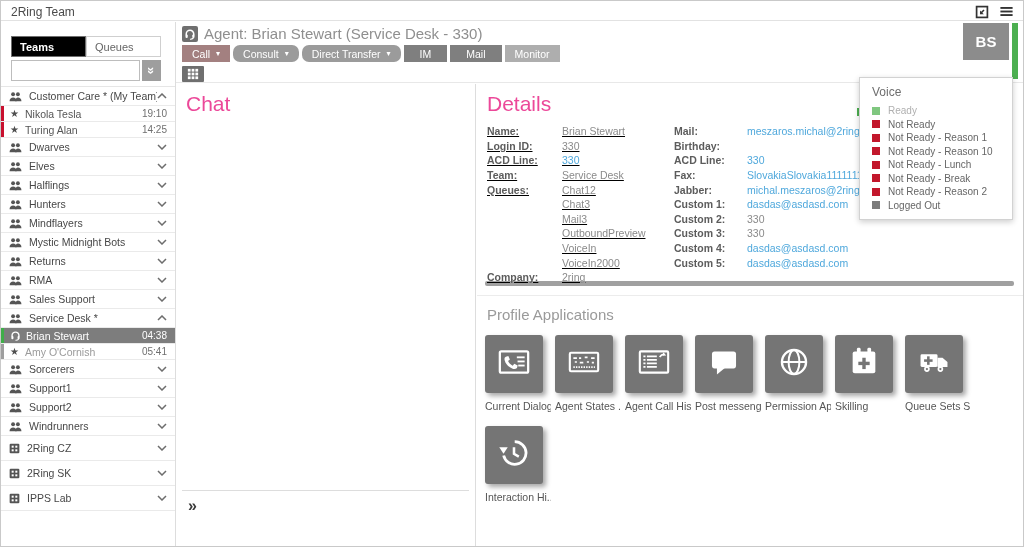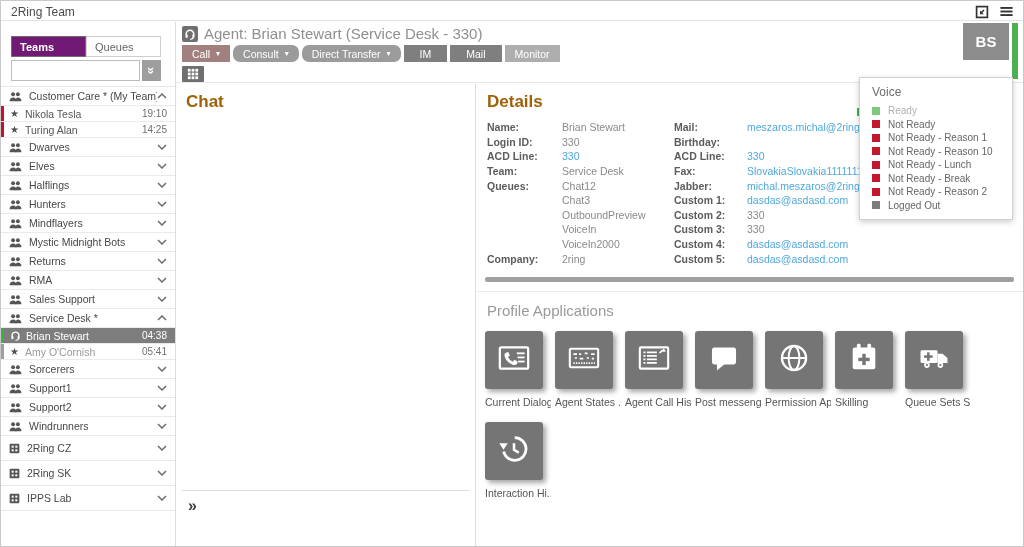--- a/index.html
+++ b/index.html
@@ -10,21 +10,21 @@
   
   .topbar { position:absolute; left:0; top:0; right:0; height:20px; border-bottom:1px solid #e2e2e2; background:#fff; }
   .topbar-title { position:absolute; left:10px; top:4px; font-size:12px; color:#4a4a4a; }
   .topbar-icons { position:absolute; right:8px; top:2px; display:flex; gap:8px; align-items:center; }
   .win-icon { width:17px; height:17px; display:flex; align-items:center; justify-content:center; cursor:pointer; }
 
   
   .sidebar { position:absolute; left:0; top:21px; width:175px; bottom:0; background:#fff; border-right:1px solid #ddd; }
   .tabs { position:absolute; left:10px; top:14px; right:14px; height:21px; display:flex; }
   .tab { flex:1; font-size:11px; display:flex; align-items:center; justify-content:flex-start; padding-left:8px; border:1px solid #cfcfcf; color:#666; background:#fff; cursor:pointer; }
-  .tab.active { background:#701a75; color:#fff; border-color:#6e6e6e; font-weight:700; }
+  .tab.active { background:#000000; color:#fff; border-color:#6e6e6e; font-weight:700; }
   .searchbar { position:absolute; left:10px; top:38px; right:14px; height:21px; display:flex; }
   .search-input { flex:1; border:1px solid #bdbdbd; font-size:11px; padding:0 4px; outline:none; min-width:0; font-family:"Liberation Sans", sans-serif; }
   .search-expand { width:19px; margin-left:2px; background:#9e9e9e; color:#fff; display:flex; align-items:center; justify-content:center; cursor:pointer; }
   .rot90 { transform:rotate(90deg); font-size:13px; font-weight:700; line-height:1; }
   .team-list { position:absolute; left:0; top:64px; right:0; bottom:0; overflow:hidden; border-top:1px solid #e6e6e6; }
   .row { position:relative; display:flex; align-items:center; border-bottom:1px solid #eaeaea; cursor:pointer; }
   .row.group { height:19px; padding:0 8px; }
   .row.tall { height:25px; }
   .row.member { height:16px; padding-right:8px; }
   .bar { display:none; }
@@ -62,30 +62,30 @@
   .green-bar { position:absolute; right:5px; top:1px; width:6px; height:56px; background:#4caf50; }
   .status-row { position:absolute; right:14px; top:44px; display:flex; align-items:center; font-size:10.5px; color:#555;margin-top:40px; }
   .dot { width:8px; height:8px; background:#4caf50; display:inline-block; margin-right:4px; }
   .status-item { display:flex; align-items:center; cursor:pointer; }
   .status-item + .status-item { margin-left:10px; }
   .pcaret { font-size:9px; color:#222; margin-left:3px; }
 
   
   .content { position:absolute; left:0; top:62px; right:0; bottom:0; }
   .chat-panel { position:absolute; left:0; top:0; width:300px; bottom:0; border-right:1px solid #ddd; }
-  .panel-title { font-size:17px; color:#a16207; padding:8px 0 0 10px;font-weight:bold; }
+  .panel-title { font-size:21px; color:#ec4899; padding:8px 0 0 10px; }
   .chat-inputbar { position:absolute; left:6px; right:6px; bottom:32px; border-top:1px solid #ddd; padding-top:7px; display:flex; align-items:center; }
   .chat-input { flex:1; border:none; outline:none; font-size:10.5px; font-style:italic; color:#777; min-width:0; font-family:"Liberation Sans", sans-serif; }
   .chat-input::placeholder { color:#c0c0c0; font-style:italic; }
   .send-btn { font-size:16px; font-weight:700; color:#3a3a3a; cursor:pointer; padding:0 6px; line-height:1; }
 
   .details-panel { position:absolute; left:301px; top:0; right:0; bottom:0; }
   .fields { position:relative; margin:8px 0 0 10px; height:152px; }
   .dcol { position:absolute; top:0; }
-  .dcol.left { left:0; width:187px; }
+  .dcol.left { left:0; width:187px;text-decoration:underline; }
   .dcol.right { left:187px; right:0; }
   .drow { height:14.6px; display:flex; align-items:center; }
   .dlabel { width:75px; font-size:10.5px; font-weight:700; color:#5c5c5c; flex:none; }
   .dcol.right .dlabel { width:73px; }
   .dvalue { font-size:10.5px; color:#8a8a8a; white-space:nowrap; }
   .dvalue.link { color:#4fa8dc; cursor:pointer; }
   .hscroll { margin:5px 9px 0 8px; height:5px; background:#a0a0a0; border-radius:2px; cursor:pointer; }
   .details-divider { margin:9px 0 0 0; border-top:1px solid #ececec; }
   .apps-title { font-size:15px; color:#9a9a9a; margin:10px 0 0 10px; }
   .apps-grid { display:flex; flex-wrap:wrap; margin:12px 0 0 8px; width:520px; }
@@ -689,20 +689,24 @@
               <div class="drow">
                 <span class="dlabel">Queues:</span>
                 <span class="dvalue text">Chat12</span>
               </div>
 
               <div class="drow">
                 <span class="dlabel"></span>
                 <span class="dvalue text">Chat3</span>
               </div>
 
+              <div class="drow">
+                <span class="dlabel"></span>
+                <span class="dvalue text">Mail3</span>
+              </div>
 
               <div class="drow">
                 <span class="dlabel"></span>
                 <span class="dvalue text">OutboundPreview</span>
               </div>
 
               <div class="drow">
                 <span class="dlabel"></span>
                 <span class="dvalue text">VoiceIn</span>
               </div>

